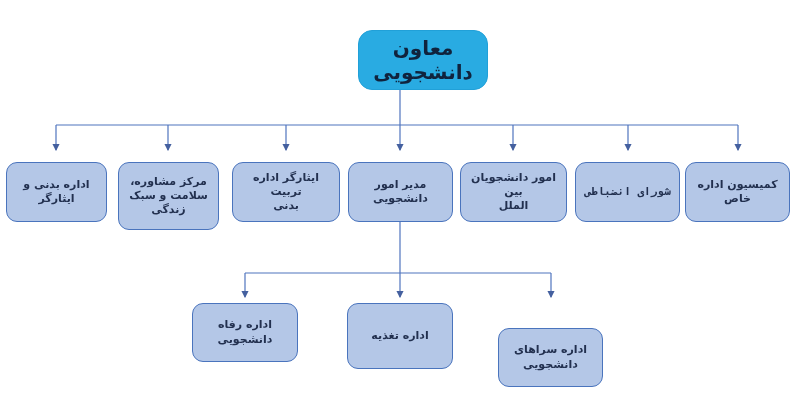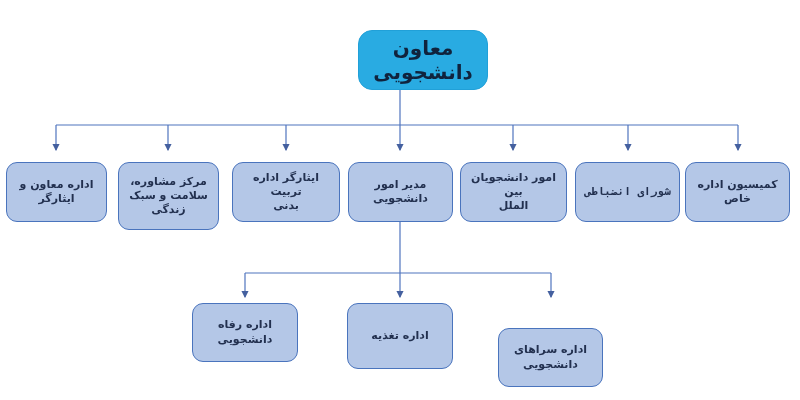--- a/index.html
+++ b/index.html
@@ -55,21 +55,21 @@
     <line x1="738" y1="125" x2="738" y2="150" stroke="#4f74be" stroke-width="1.2" marker-end="url(#arrow)"></line>
 
     <line x1="400" y1="222" x2="400" y2="297" stroke="#4f74be" stroke-width="1.2" marker-end="url(#arrow)"></line>
     <line x1="245" y1="273" x2="551" y2="273" stroke="#4f74be" stroke-width="1.2"></line>
     <line x1="245" y1="273" x2="245" y2="297" stroke="#4f74be" stroke-width="1.2" marker-end="url(#arrow)"></line>
     <line x1="551" y1="273" x2="551" y2="297" stroke="#4f74be" stroke-width="1.2" marker-end="url(#arrow)"></line>
   </svg>
 
   <div class="node root">معاون دانشجویی</div>
 
-  <div class="node leaf b1">اداره معاون و ایثارگر</div>
+  <div class="node leaf b1">اداره بدنی و ایثارگر</div>
   <div class="node leaf b2">مرکز مشاوره،
 سلامت و سبک
 زندگی</div>
   <div class="node leaf b3">ایثارگر اداره تربیت
 بدنی</div>
   <div class="node leaf b4">مدیر امور دانشجویی</div>
   <div class="node leaf b5">امور دانشجویان بین
 الملل</div>
   <div class="node leaf b6">شورای انضباطی</div>
   <div class="node leaf b7">کمیسیون اداره

